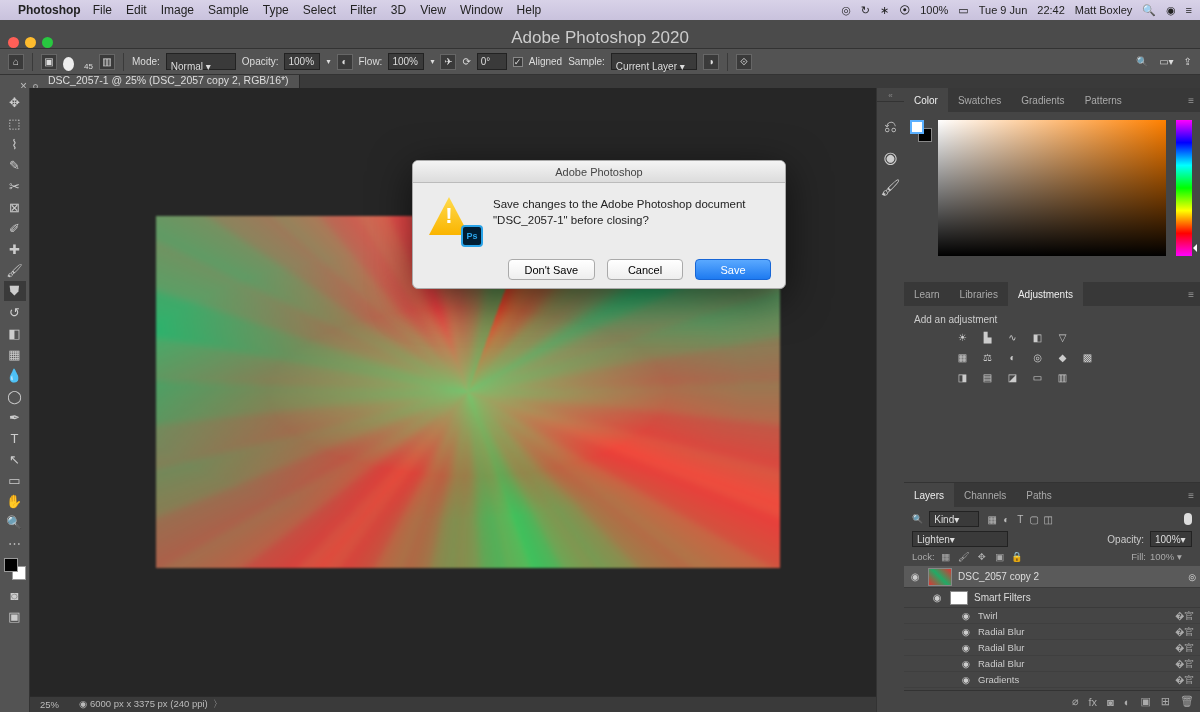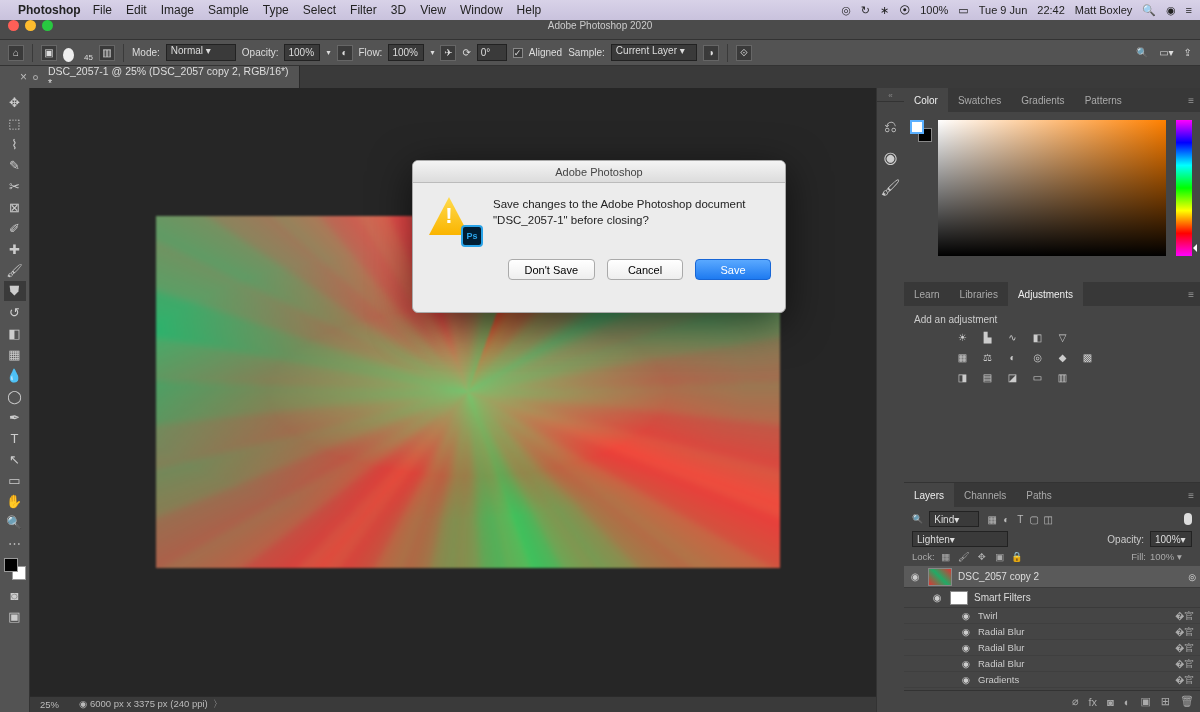--- a/index.html
+++ b/index.html
@@ -8,33 +8,33 @@
 
 .menubar { height: 20px; background: linear-gradient(#d8d2e8,#c9c2dd); display: flex; align-items: center; font-size: 12px; padding: 0 8px; color: #222; }
 .menubar .apple { font-size: 14px; margin-right: 10px; }
 .menubar .app-name { font-weight: bold; margin-right: 12px; }
 .menubar .menu-item { margin-right: 14px; cursor: default; }
 .menubar .spacer { flex: 1; }
 .menubar .status { display: flex; align-items: center; gap: 10px; font-size: 11px; }
 .menubar .status span { display: inline-block; }
 
 
-.titlebar { height: 20px; background: #4b4b4b; display: flex; align-items: flex-start; position: relative; font-size: 10px; color: #ccc; border-bottom:1px solid #333;}
+.titlebar { height: 29px; background: #4b4b4b; display: flex; align-items: flex-end; position: relative; font-size: 17px; color: #ccc; border-bottom:1px solid #333;}
 .traffic { display: flex; gap: 6px; margin-left: 8px; }
 .traffic span { width: 11px; height: 11px; border-radius: 50%; }
 .tl-close { background: #ff5f57; } .tl-min { background: #febc2e; } .tl-max { background: #28c840; }
 .titlebar .title { position: absolute; left: 0; right: 0; text-align: center; }
 
 
 .optionsbar { height: 26px; background: #535353; border-bottom: 1px solid #333; display: flex; align-items: center; padding: 0 8px; font-size: 10px; color: #ddd; gap: 6px; }
 .optionsbar .sep { width: 1px; height: 18px; background: #3a3a3a; margin: 0 2px; }
 .optionsbar .square { width: 16px; height: 16px; background: #3a3a3a; border: 1px solid #666; display:flex;align-items:center;justify-content:center; }
 .optionsbar .brush { width: 30px; height: 18px; display:flex;align-items:flex-end;gap:10px; }
 .optionsbar .brushdot { width:14px;height:14px;border-radius:50%;background:#eee; }
-.optionsbar select, .optionsbar .drop { background:#3a3a3a;border:1px solid #222;color:#ddd;font-size:10px;height:17px;padding:0 4px; }
+.optionsbar select, .optionsbar .drop { background:#3a3a3a;border:1px solid #222;color:#ddd;font-size:10px;height:17px;padding:7px 4px; }
 .optionsbar .num { background:#3a3a3a;border:1px solid #222;color:#ddd;font-size:10px;height:17px;width:36px;padding:0 3px;display:inline-flex;align-items:center; }
 .optionsbar .right { margin-left: auto; display:flex;gap:10px;align-items:center; }
 
 
 .tabstrip { height: 22px; background: #3a3a3a; display: flex; align-items: stretch; }
 .doctab { background:#535353;border-right:1px solid #2a2a2a;color:#ddd;font-size:10.5px;display:flex;align-items:center;padding:0 10px 0 20px;gap:6px; max-width: 300px; }
 .doctab .x { font-size:12px;color:#bbb; }
 .doctab .dot { width:5px;height:5px;border:1px solid #aaa;border-radius:50%;margin-right:4px; }
 
 
@@ -112,21 +112,21 @@
 
 .dialog-shade { position:absolute;inset:0; }
 .dialog { position:absolute;left:412px;top:160px;width:374px;background:#ececec;border-radius:6px;box-shadow:0 10px 40px rgba(0,0,0,0.6);border:1px solid #aaa;overflow:hidden; }
 .dialog .dtitle { height:22px;background:linear-gradient(#f4f4f4,#dcdcdc);font-size:11px;text-align:center;line-height:22px;color:#444;border-bottom:1px solid #bbb; }
 .dialog .dbody { display:flex;padding:14px 16px 10px;gap:14px; }
 .dialog .dicon { width:50px;height:46px;position:relative;flex-shrink:0;text-align:right; }
 .dialog .warn { width:40px;height:38px;background:linear-gradient(#ffdb4d,#fab400);clip-path:polygon(50% 0,100% 100%,0 100%);position:relative; }
 .dialog .warn::after { content:"!";position:absolute;left:0;right:0;top:6px;text-align:center;font-weight:bold;font-size:22px;color:#fff; }
 .dialog .ps-badge { position:absolute;right:-4px;bottom:-4px;width:22px;height:22px;background:#001d33;border:2px solid #2aa3e8;border-radius:4px;color:#2aa3e8;font-size:9px;font-weight:bold;display:flex;align-items:center;justify-content:center; }
 .dialog .msg { font-size:11.5px;color:#222;font-weight:normal;line-height:1.35; }
-.dialog .dbuttons { display:flex;gap:12px;justify-content:flex-end;padding:6px 14px 32px; }
+.dialog .dbuttons { display:flex;gap:12px;justify-content:flex-end;padding:6px 14px 8px; }
 .dialog button { height:21px;font-size:11px;border-radius:4px;border:1px solid #aaa;background:linear-gradient(#fff,#eee);padding:0 16px;cursor:default;min-width:76px; }
 .dialog button.primary { background:linear-gradient(#5aa9ff,#1e7af0);border-color:#1766d6;color:#fff; }
 
 .chk { width:10px;height:10px;border:1px solid #888;background:#3a3a3a;display:inline-block; }
 .chk.on::after { content:"✓";font-size:9px;color:#ddd;position:relative;top:-2px;left:0; }
 </style>
 </head>
 <body>
 
 <div class="menubar">

